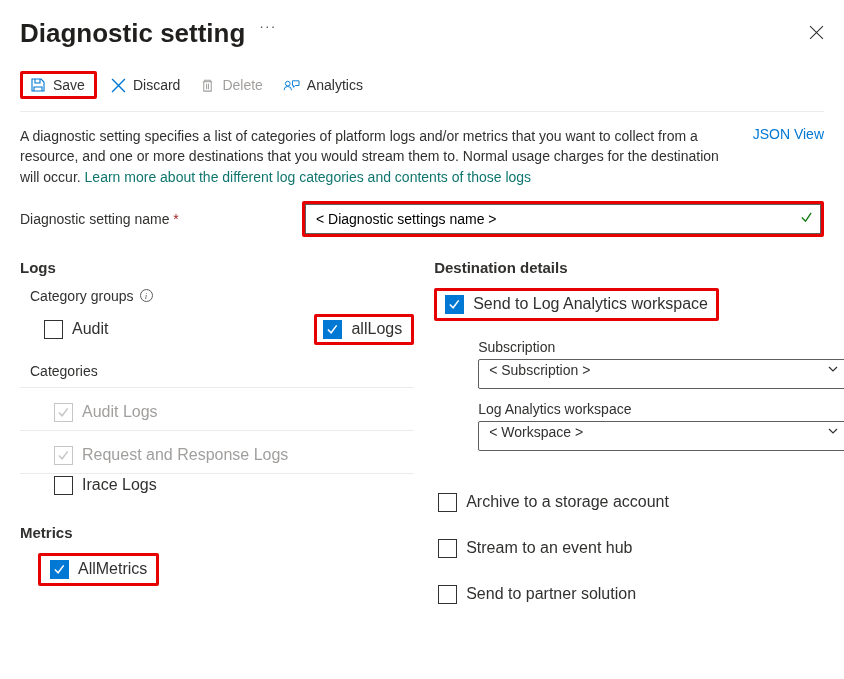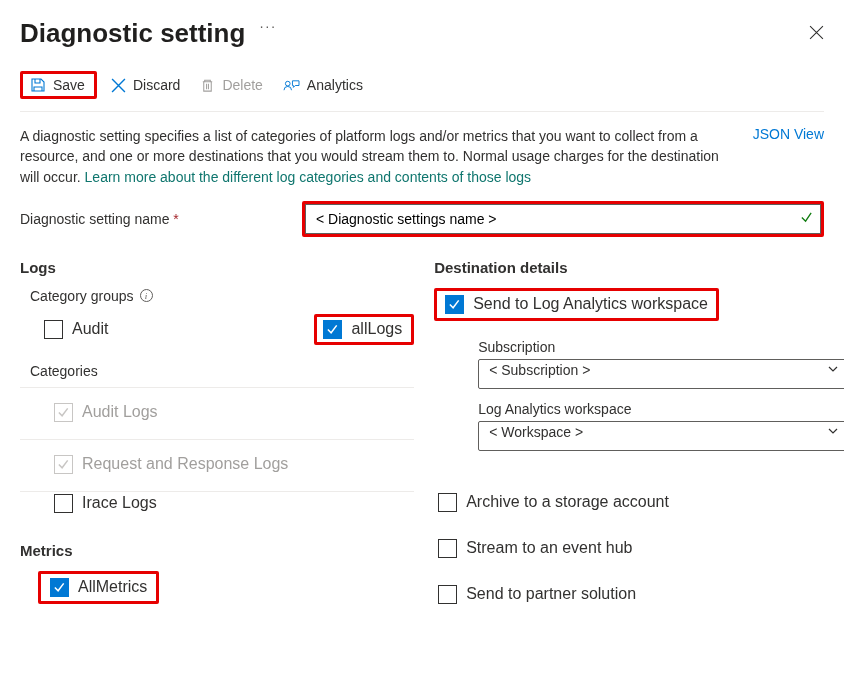--- a/index.html
+++ b/index.html
@@ -135,21 +135,21 @@
     .chkbox.disabled {
       border-color: #c8c6c4;
     }
     .chkbox.disabled svg path { stroke: #c8c6c4; }
     .categories-title {
       font-size: 14px;
       margin: 0 0 4px 10px;
     }
     .cat-list {}
     .cat-item {
-      padding: 15px 0 17px 34px;
+      padding: 15px 0 8px 34px;
       border-bottom: 1px solid #edebe9;
     }
     .cat-item.disabled { color: #a19f9d; }
     .cat-item.first { border-top: 1px solid #edebe9; margin-top: 8px; }
     .dest-chk-wrap {
       padding: 4px 8px;
       margin-bottom: 18px;
       display: inline-flex;
     }
     .dest-sub {

